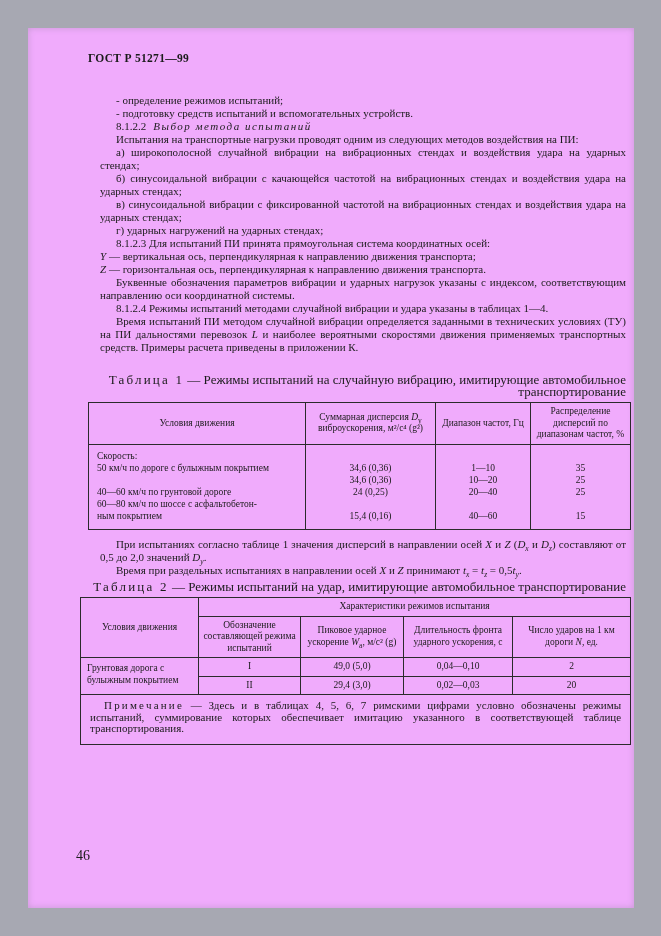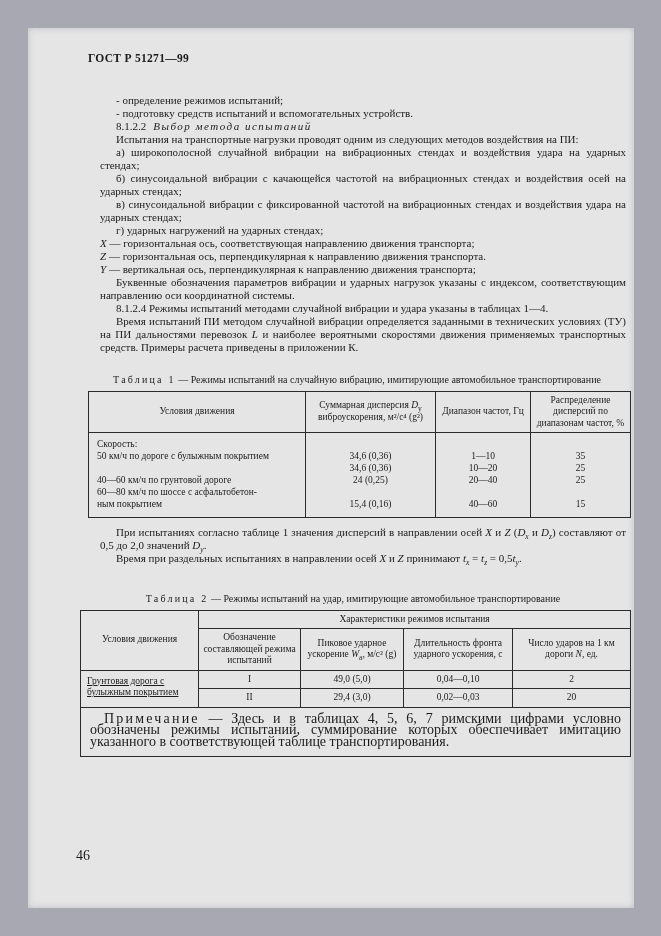--- a/index.html
+++ b/index.html
@@ -7,21 +7,21 @@
   body {
     background:#a7a8b2;
     font-family:"Liberation Serif","DejaVu Serif",serif;
     color:#1b1b1b;
     position:relative;
     overflow:hidden;
   }
   .page {
     position:absolute; left:28px; top:28px;
     width:606px; height:880px;
-    background:#e5e5e5;
+    background:#f0abfc;
     box-shadow: inset 0 0 6px rgba(120,120,135,.35);
   }
   .doc-header {
     padding:24px 0 0 60px;
     font-weight:bold;
     font-size:11.5px;
     letter-spacing:.3px;
   }
   .content {
     margin:30px 8px 0 72px;
@@ -31,34 +31,34 @@
     text-align:justify;
   }
   p.ind { text-indent:16px; }
   p.noind { text-indent:0; }
   .it { font-style:italic; }
   .sp { letter-spacing:2.2px; }
   .sp2 { letter-spacing:1.5px; }
   .sec-title { margin-left:7px;margin-top:37px; }
   sub { font-size:7.5px; line-height:0; }
   
-  .tcap { font-size:10px; line-height:11.5px; text-align:center; text-indent:0; }
+  .tcap { font-size:13px; line-height:11.5px; text-align:right; text-indent:0; }
   .tcap1 { margin:20px 0 5px -12px; }
-  .tcap2 { margin:28px 0 5px -20px; }
+  .tcap2 { margin:4px 0 5px -20px; }
   
   table { border-collapse:collapse; font-size:9.5px; line-height:11.5px; table-layout:fixed; }
   th, td { border:1px solid #2b2b2b; font-weight:normal; text-align:center; vertical-align:middle; padding:3px 4px; }
   .t1 { width:542px; margin-left:-12px; }
   .t2 { width:550px; margin-left:-20px; }
   .t1 tbody td { vertical-align:top; text-align:center; padding-top:6px; padding-bottom:6px; }
   .tl { height:12px; overflow:hidden; white-space:nowrap; }
   .tl.left { text-align:left; padding-left:4px; }
-  .t2 .c1body { text-align:left; vertical-align:top; padding:5px 6px;text-decoration:underline; }
+  .t2 .c1body { text-align:left; vertical-align:top; padding:5px 6px; }
   .t2 .grouph { height:18px;margin-left:12px; }
-  .t2 .note-cell { text-align:justify; text-indent:14px; padding:5px 9px 9px 9px; font-size:14px; line-height:11.5px; }
+  .t2 .note-cell { text-align:justify; text-indent:14px; padding:5px 9px 9px 9px; font-size:11px; line-height:11.5px; }
   .pgnum {
     position:absolute; left:48px; top:820px;
     font-size:14px; font-weight:normal;
   }
   .between { margin-top:8px; }
 </style>
 </head>
 <body>
 
 <div class="page">
@@ -67,28 +67,28 @@
 
   <div class="content">
 
     <p class="ind">- определение режимов испытаний;</p>
     <p class="ind">- подготовку средств испытаний и вспомогательных устройств.</p>
 
     <p class="ind"><span>8.1.2.2</span><span class="it sp2 sec-title">Выбор метода испытаний</span></p>
 
     <p class="ind">Испытания на транспортные нагрузки проводят одним из следующих методов воздействия на ПИ:</p>
     <p class="ind">а) широкополосной случайной вибрации на вибрационных стендах и воздействия удара на ударных стендах;</p>
-    <p class="ind">б) синусоидальной вибрации с качающейся частотой на вибрационных стендах и воздействия осей на ударных стендах;</p>
+    <p class="ind">б) синусоидальной вибрации с качающейся частотой на вибрационных стендах и воздействия удара на ударных стендах;</p>
     <p class="ind">в) синусоидальной вибрации с фиксированной частотой на вибрационных стендах и воздействия удара на ударных стендах;</p>
     <p class="ind">г) ударных нагружений на ударных стендах;</p>
 
+    <p class="ind">8.1.2.3 Для испытаний ПИ принята прямоугольная система координатных осей:</p>
 
-    <p class="noind"><span class="it">X</span><span> — горизонтальная ось, соответствующая направлению движения транспорта;</span></p>
+    <p class="noind"><span class="it">Y</span><span> — вертикальная ось, перпендикулярная к направлению движения транспорта;</span></p>
     <p class="noind"><span class="it">Z</span><span> — горизонтальная ось, перпендикулярная к направлению движения транспорта.</span></p>
-    <p class="noind"><span class="it">Y</span><span> — вертикальная ось, перпендикулярная к направлению движения транспорта;</span></p>
 
     <p class="ind">Буквенные обозначения параметров вибрации и ударных нагрузок указаны с индексом, соответствующим направлению оси координатной системы.</p>
     <p class="ind">8.1.2.4 Режимы испытаний методами случайной вибрации и удара указаны в таблицах 1—4.</p>
 
     <p class="ind"><span>Время испытаний ПИ методом случайной вибрации определяется заданными в технических условиях (ТУ) на ПИ дальностями перевозок </span><span class="it">L</span><span> и наиболее вероятными скоростями движения применяемых транспортных средств. Примеры расчета приведены в приложении К.</span></p>
 
     <div class="tcap tcap1"><span class="sp">Таблица 1</span> <span>— Режимы испытаний на случайную вибрацию, имитирующие автомобильное транспортирование</span></div>
 
     <table class="t1">
       <colgroup>

